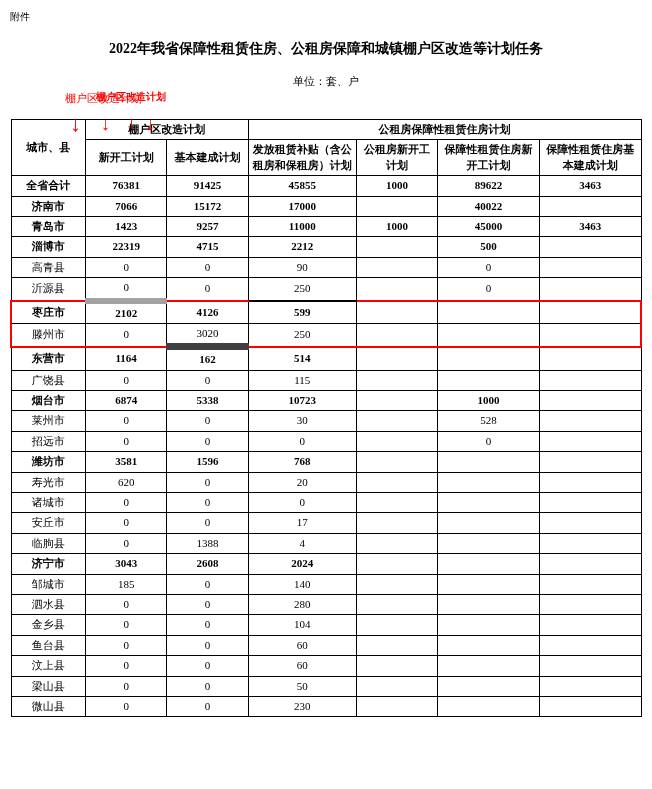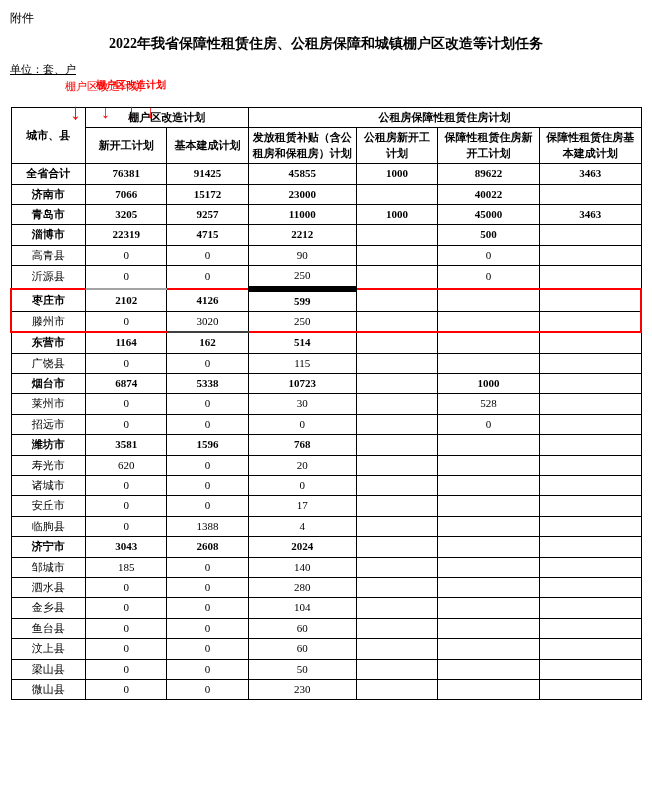--- a/index.html
+++ b/index.html
@@ -5,35 +5,34 @@
     * { margin: 0; padding: 0; box-sizing: border-box; }
     body {
       font-family: "SimSun", "宋体", serif;
       font-size: 12px;
       background: #fff;
       width: 652px;
       min-height: 789px;
       padding: 10px;
     }
     .attachment-label {
-      font-size: 12px;
-      margin-bottom: 6px;
+      font-size: 10px;
+      margin-bottom: 14px;
     }
     .main-title {
       text-align: center;
       font-size: 14px;
       font-weight: bold;
-      margin-bottom: 8px;
+      margin-bottom: 15px;
       line-height: 1.5;
     }
     .unit-row {
-      text-align: left;
+      text-align: center;
       font-size: 11px;
       margin-bottom: 18px;
-      text-decoration: underline;
     }
     table {
       width: 100%;
       border-collapse: collapse;
       font-size: 11px;
     }
     th, td {
       border: 1px solid #000;
       text-align: center;
       padding: 2px 3px;
@@ -95,28 +94,28 @@
           <td>91425</td>
           <td>45855</td>
           <td>1000</td>
           <td>89622</td>
           <td>3463</td>
         </tr>
         <tr class="bold-row">
           <td>济南市</td>
           <td>7066</td>
           <td>15172</td>
-          <td>23000</td>
+          <td>17000</td>
           <td></td>
           <td>40022</td>
           <td></td>
         </tr>
         <tr class="bold-row">
           <td>青岛市</td>
-          <td>3205</td>
+          <td>1423</td>
           <td>9257</td>
           <td>11000</td>
           <td>1000</td>
           <td>45000</td>
           <td>3463</td>
         </tr>
         <tr class="bold-row">
           <td>淄博市</td>
           <td>22319</td>
           <td>4715</td>
@@ -138,31 +137,31 @@
           <td>沂源县</td>
           <td>0</td>
           <td>0</td>
           <td>250</td>
           <td></td>
           <td>0</td>
           <td></td>
         </tr>
         <tr class="bold-row">
           <td style="border-top: 2px solid red; border-left: 2px solid red; text-align: center;">枣庄市</td>
-          <td style="border-top: 2px solid #a3a3a3; font-family: Liberation Serif, serif;">2102</td>
+          <td style="border-top: 6px solid #a3a3a3; font-family: Liberation Serif, serif;">2102</td>
           <td style="border-top: 2px solid red;">4126</td>
-          <td style="border-top: 6px solid #000000;">599</td>
+          <td style="border-top: 2px solid #000000;">599</td>
           <td style="border-top: 2px solid red;"></td>
           <td style="border-top: 2px solid red;"></td>
           <td style="border-top: 2px solid red; border-right: 2px solid red;"></td>
         </tr>
         <tr>
           <td style="border-bottom: 2px solid red; border-left: 2px solid red;">滕州市</td>
           <td style="border-bottom: 2px solid red;">0</td>
-          <td style="border-bottom: 2px solid #404040; margin-top: 8px;">3020</td>
+          <td style="border-bottom: 7px solid #404040; margin-top: 8px;">3020</td>
           <td style="border-bottom: 2px solid red;">250</td>
           <td style="border-bottom: 2px solid red;"></td>
           <td style="border-bottom: 2px solid red;"></td>
           <td style="border-bottom: 2px solid red; border-right: 2px solid red;"></td>
         </tr>
         <tr class="bold-row">
           <td>东营市</td>
           <td>1164</td>
           <td>162</td>
           <td>514</td>

